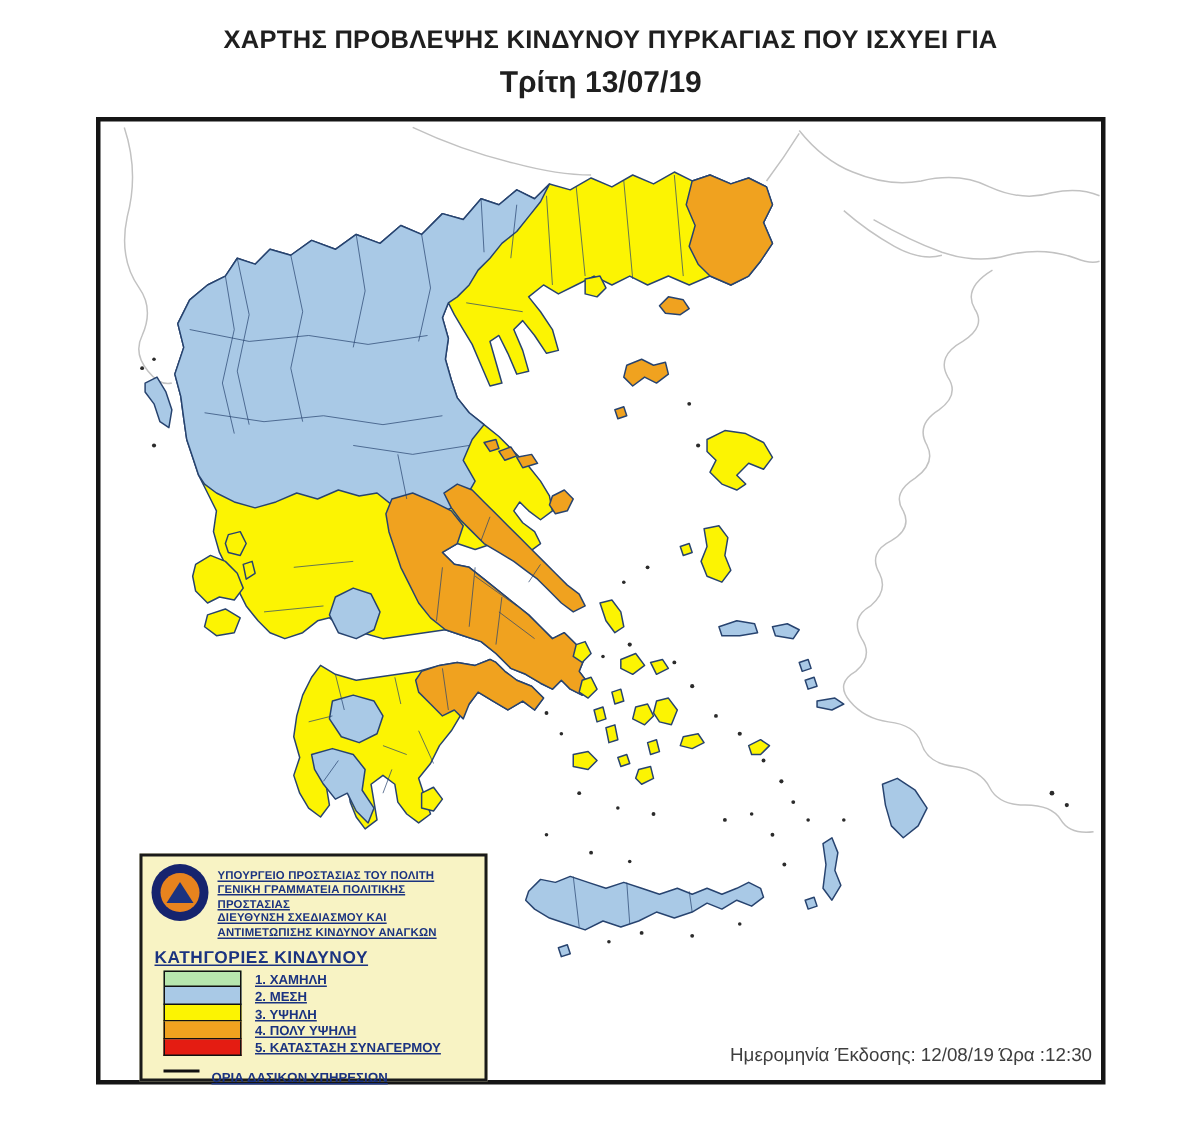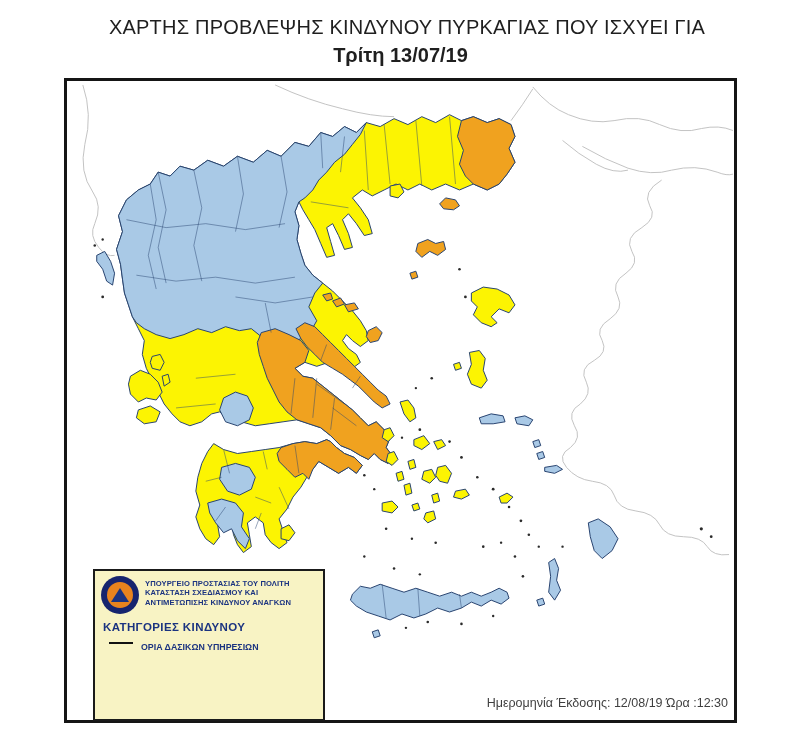--- a/index.html
+++ b/index.html
@@ -1,38 +1,39 @@
 <!DOCTYPE html>
 <html style="--c1: #b7e6ae; --c2: #a9c9e6; --c3: #fcf402; --c4: #f0a21f; --c5: #e41c12; --frame-border: #151515; --region-border: #27436f; --neighbor-outline: #c2c2c2; --legend-bg: #f8f3c4; --navy-text: #1b3380; --footer-text: #3f3f3f; --title-text: #1f1f1f; --islet-dot: #2b2b2b;"><head>
 <meta charset="utf-8">
 <style>
   html,body{margin:0;padding:0;}
   body{
     width:801px;height:750px;position:relative;background:#ffffff;
     font-family:"Liberation Sans","DejaVu Sans",sans-serif;overflow:hidden;
   }
   .title-block{position:absolute;top:12px;left:0;width:801px;text-align:center;color:var(--title-text,#1f1f1f);}
-  .title-main{font-size:20px;font-weight:normal;letter-spacing:.2px;line-height:30px;padding-left:13px;}
+  .title-main{font-size:17px;font-weight:bold;letter-spacing:.2px;line-height:30px;padding-left:13px;}
   .title-sub{font-size:20px;font-weight:bold;line-height:26px;}
   .map-frame{
     position:absolute;left:64px;top:78px;width:673px;height:645px;
     border:3px solid var(--frame-border,#151515);box-sizing:border-box;background:#fff;
   }
   .map-frame svg{position:absolute;left:0;top:0;width:100%;height:100%;}
   svg .risk-2{fill:var(--c2,#a9c9e8);}
   svg .risk-3{fill:var(--c3,#fdf303);}
   svg .risk-4{fill:var(--c4,#f0a21f);}
   svg polygon{stroke:var(--region-border,#27436f);stroke-width:1;stroke-linejoin:round;}
   svg .pref{stroke:var(--region-border,#27436f);stroke-width:.6;opacity:.8;fill:none;}
   svg .neighbor{stroke:var(--neighbor-outline,#c0c0c0);stroke-width:1;fill:none;}
   svg .islet{fill:var(--islet-dot,#2b2b2b);stroke:none;}
   .legend-box{
     position:absolute;left:26px;top:488px;width:232px;height:152px;box-sizing:border-box;
     background:var(--legend-bg,#f8f3c4);border:2px solid #1a1a1a;padding:5px 6px;z-index:5;
     color:var(--navy-text,#1b3380);
+    text-decoration:underline;
   }
   .legend-header{display:flex;align-items:flex-start;}
   .cp-logo{width:38px;height:38px;border-radius:50%;background:#16246e;position:relative;flex:0 0 38px;}
   .cp-logo .inner{position:absolute;left:6px;top:6px;width:26px;height:26px;border-radius:50%;background:#e8831e;}
   .cp-logo .tri{position:absolute;left:10px;top:12px;width:0;height:0;
     border-left:9px solid transparent;border-right:9px solid transparent;border-bottom:14px solid #1b3380;}
   .agency{margin-left:6px;font-size:7.6px;font-weight:bold;line-height:9.4px;letter-spacing:.1px;padding-top:3px;}
   .cat-title{font-size:11.5px;font-weight:bold;letter-spacing:.4px;margin:7px 0 2px 2px;}
   .legend-rows{margin-left:8px;}
   .legend-row{display:flex;align-items:center;height:11.4px;}
@@ -210,25 +211,48 @@
   </svg>
 
   <div class="legend-box">
     <div class="legend-header">
       <div class="cp-logo">
         <div class="inner"></div>
         <div class="tri"></div>
       </div>
       <div class="agency">
         <div>ΥΠΟΥΡΓΕΙΟ ΠΡΟΣΤΑΣΙΑΣ ΤΟΥ ΠΟΛΙΤΗ</div>
-        <div>ΚΑΤΑΣΤΑΣΗ ΣΧΕΔΙΑΣΜΟΥ ΚΑΙ</div>
+        <div>ΓΕΝΙΚΗ ΓΡΑΜΜΑΤΕΙΑ ΠΟΛΙΤΙΚΗΣ ΠΡΟΣΤΑΣΙΑΣ</div>
+        <div>ΔΙΕΥΘΥΝΣΗ ΣΧΕΔΙΑΣΜΟΥ ΚΑΙ</div>
         <div>ΑΝΤΙΜΕΤΩΠΙΣΗΣ ΚΙΝΔΥΝΟΥ ΑΝΑΓΚΩΝ</div>
       </div>
     </div>
     <div class="cat-title">ΚΑΤΗΓΟΡΙΕΣ ΚΙΝΔΥΝΟΥ</div>
+    <div class="legend-rows">
+      <div class="legend-row">
+        <div class="swatch" style="background: rgb(183, 230, 174);"></div>
+        <div class="cat-label">1. ΧΑΜΗΛΗ</div>
+      </div>
+      <div class="legend-row">
+        <div class="swatch" style="background: rgb(169, 201, 230);"></div>
+        <div class="cat-label">2. ΜΕΣΗ</div>
+      </div>
+      <div class="legend-row">
+        <div class="swatch" style="background: rgb(252, 244, 2);"></div>
+        <div class="cat-label">3. ΥΨΗΛΗ</div>
+      </div>
+      <div class="legend-row">
+        <div class="swatch" style="background: rgb(240, 162, 31);"></div>
+        <div class="cat-label">4. ΠΟΛΥ ΥΨΗΛΗ</div>
+      </div>
+      <div class="legend-row">
+        <div class="swatch" style="background: rgb(228, 28, 18);"></div>
+        <div class="cat-label">5. ΚΑΤΑΣΤΑΣΗ ΣΥΝΑΓΕΡΜΟΥ</div>
+      </div>
+    </div>
     <div class="boundary-row">
       <div class="boundary-line"></div>
       <div class="boundary-label">ΟΡΙΑ ΔΑΣΙΚΩΝ ΥΠΗΡΕΣΙΩΝ</div>
     </div>
   </div>
 
   <div class="footer-block">
     <div>Ημερομηνία Έκδοσης: 12/08/19  Ώρα :12:30</div>
   </div>
 

